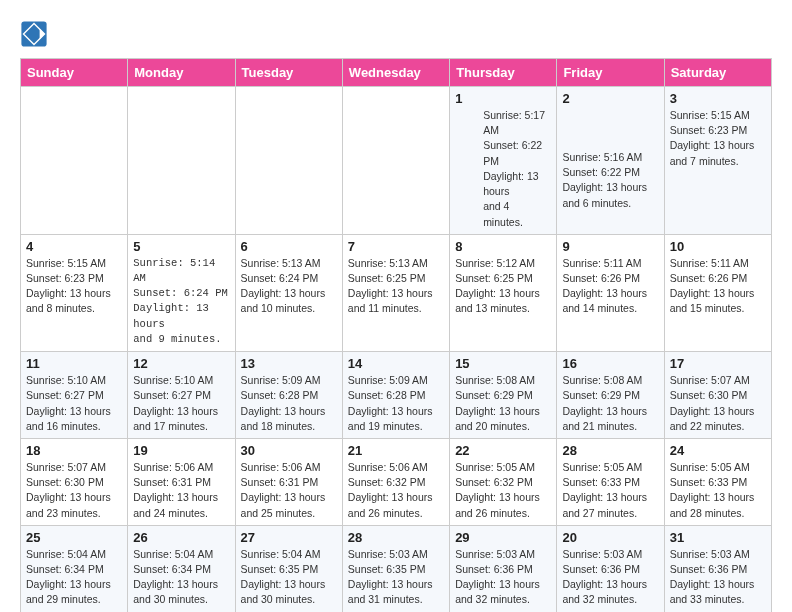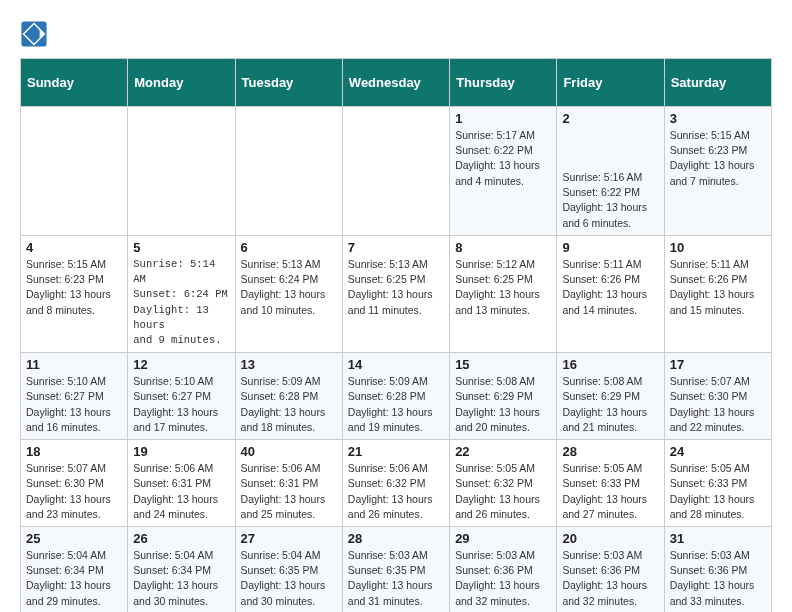--- a/index.html
+++ b/index.html
@@ -48,24 +48,24 @@
     }
     .subtitle {
       font-size: 15px;
       color: #333;
     }
     table {
       width: 100%;
       border-collapse: collapse;
     }
     thead tr th {
-      background-color: #0f766e;
+      background-color: #ec4899;
       color: #fff;
       font-size: 13px;
-      padding: 16px 6px;
+      padding: 6px 6px;
       text-align: left;
       border: 1px solid #ccc;
     }
     tbody tr td {
       border: 1px solid #ccc;
       vertical-align: top;
       padding: 4px 5px;
       font-size: 11px;
       color: #222;
       background: #fff;
@@ -129,21 +129,21 @@
         </tr>
     </thead>
     <tbody id="calendar-body">
     <tr>
           <td class="empty-cell"></td>
           <td class="empty-cell"></td>
           <td class="empty-cell"></td>
           <td class="empty-cell"></td>
           <td>
             <span class="day-num">1</span>
-            <div class="day-info" style="white-space: pre-line;">Sunrise: 5:17 AM
+            <div class="day-info" style="white-space: pre-line; margin-left: 28px;">Sunrise: 5:17 AM
 Sunset: 6:22 PM
 Daylight: 13 hours
 and 4 minutes.</div>
           </td>
           <td>
             <span class="day-num">2</span>
             <div class="day-info" style="white-space: pre-line; margin-top: 44px;">Sunrise: 5:16 AM
 Sunset: 6:22 PM
 Daylight: 13 hours
 and 6 minutes.</div>
@@ -267,21 +267,21 @@
 and 23 minutes.</div>
           </td>
           <td>
             <span class="day-num">19</span>
             <div class="day-info" style="white-space: pre-line;">Sunrise: 5:06 AM
 Sunset: 6:31 PM
 Daylight: 13 hours
 and 24 minutes.</div>
           </td>
           <td>
-            <span class="day-num">40</span>
+            <span class="day-num">30</span>
             <div class="day-info" style="white-space: pre-line;">Sunrise: 5:06 AM
 Sunset: 6:31 PM
 Daylight: 13 hours
 and 25 minutes.</div>
           </td>
           <td>
             <span class="day-num">21</span>
             <div class="day-info" style="white-space: pre-line;">Sunrise: 5:06 AM
 Sunset: 6:32 PM
 Daylight: 13 hours

